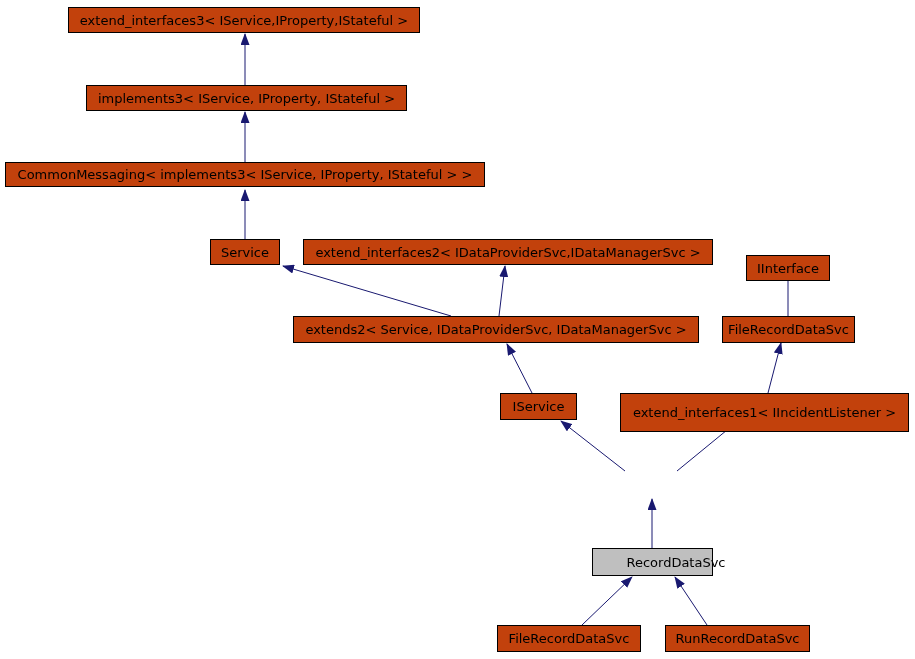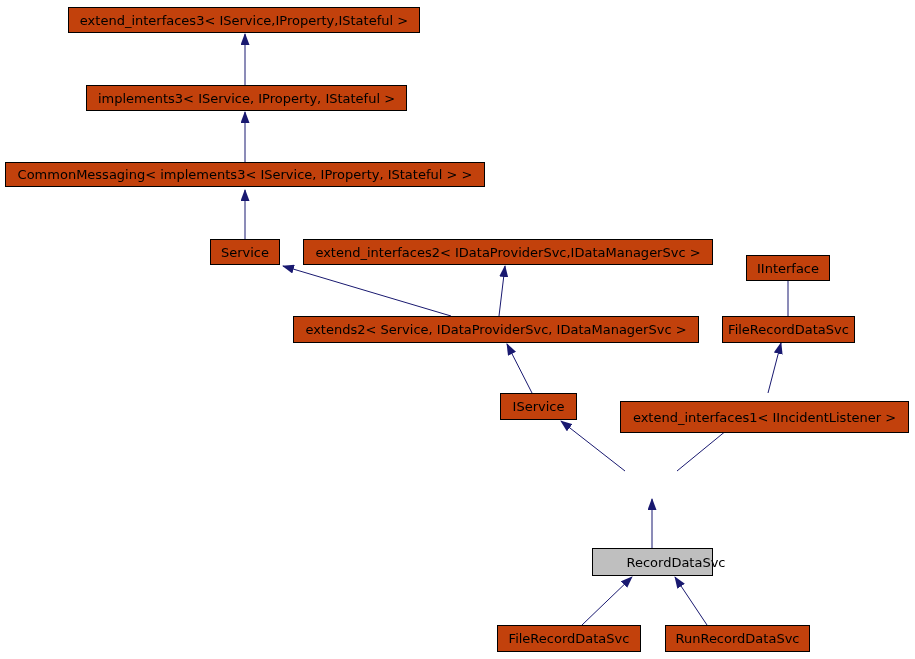--- a/index.html
+++ b/index.html
@@ -65,18 +65,18 @@
 
   <div class="node" style="left:68px;  top:7px;   width:352px; height:26px;">extend_interfaces3&lt; IService,IProperty,IStateful &gt;</div>
   <div class="node" style="left:86px;  top:85px;  width:321px; height:26px;">implements3&lt; IService, IProperty, IStateful &gt;</div>
   <div class="node" style="left:5px;   top:162px; width:480px; height:25px;">CommonMessaging&lt; implements3&lt; IService, IProperty, IStateful &gt; &gt;</div>
   <div class="node" style="left:210px; top:239px; width:70px;  height:26px;">Service</div>
   <div class="node" style="left:303px; top:239px; width:410px; height:26px;">extend_interfaces2&lt; IDataProviderSvc,IDataManagerSvc &gt;</div>
   <div class="node" style="left:746px; top:255px; width:84px;  height:26px;text-align:right;">IInterface</div>
   <div class="node" style="left:293px; top:316px; width:406px; height:27px;">extends2&lt; Service, IDataProviderSvc, IDataManagerSvc &gt;</div>
   <div class="node" style="left:722px; top:316px; width:133px; height:27px;">FileRecordDataSvc</div>
   <div class="node" style="left:500px; top:393px; width:77px;  height:27px;">IService</div>
-  <div class="node" style="left:620px; top:393px; width:289px; height:32px;margin-top:8px;">extend_interfaces1&lt; IIncidentListener &gt;</div>
+  <div class="node" style="left:620px; top:393px; width:289px; height:39px;">extend_interfaces1&lt; IIncidentListener &gt;</div>
   <div class="node highlighted" style="left:592px; top:548px; width:121px; height:28px;padding-left:47px;">RecordDataSvc</div>
   <div class="node" style="left:497px; top:625px; width:144px; height:27px;">FileRecordDataSvc</div>
   <div class="node" style="left:665px; top:625px; width:145px; height:27px;">RunRecordDataSvc</div>
 
 </div>
 
 </body></html>

